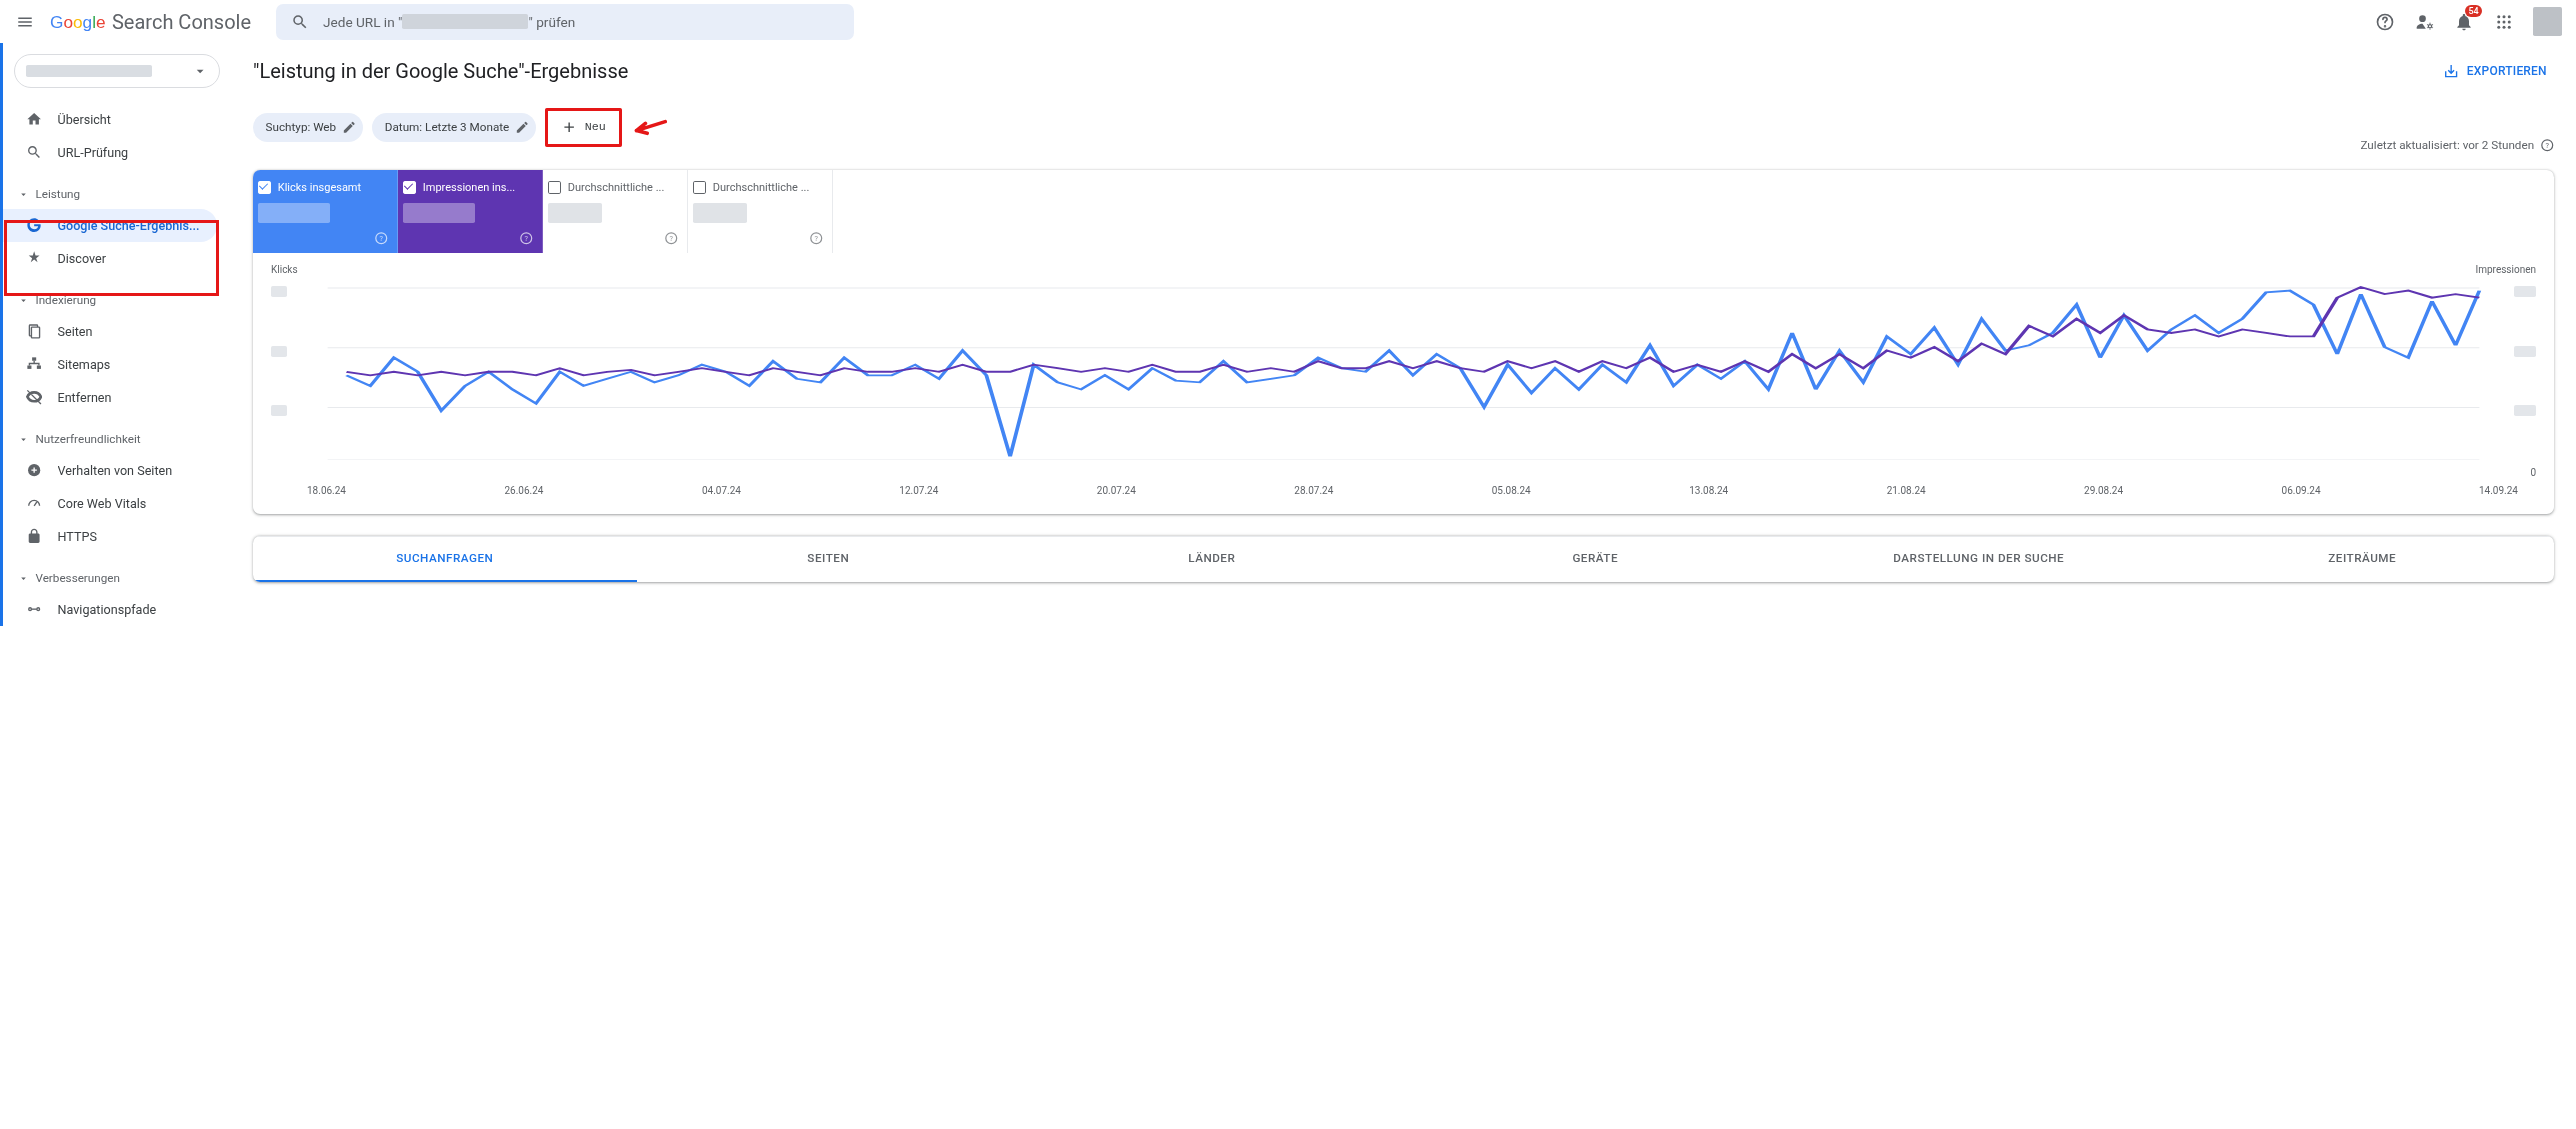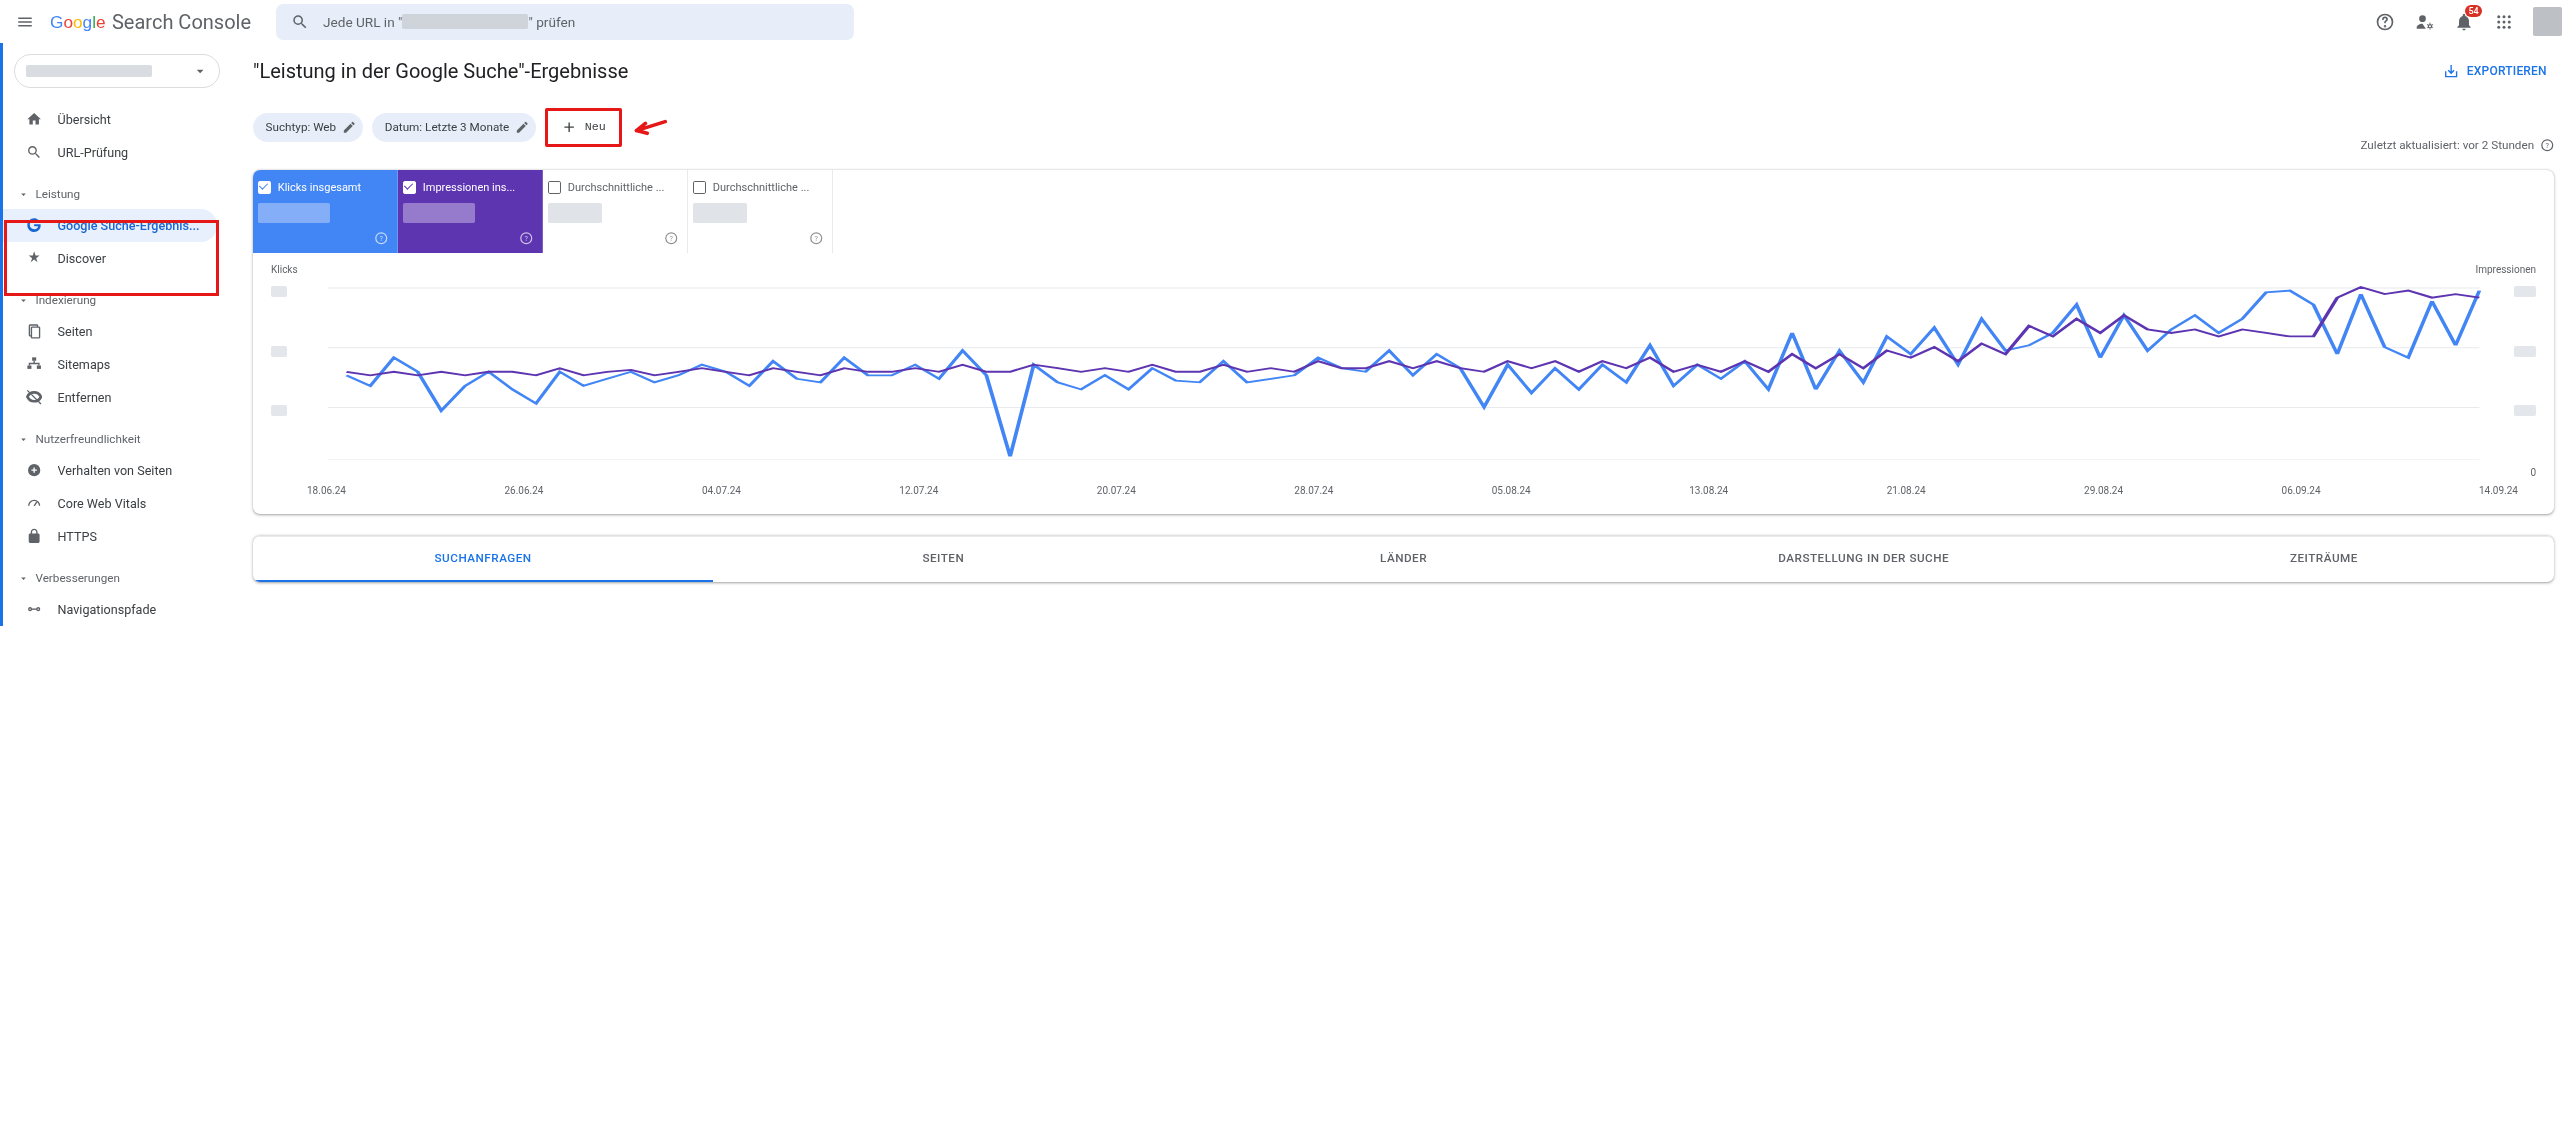--- a/index.html
+++ b/index.html
@@ -450,19 +450,20 @@
             <span>14.09.24</span>
           </div>
       </div>
     </div>
 
     <div class="card">
       <div class="tabs">
         <div class="tab active">SUCHANFRAGEN</div>
         <div class="tab">SEITEN</div>
         <div class="tab">LÄNDER</div>
+        <div class="tab">GERÄTE</div>
         <div class="tab">DARSTELLUNG IN DER SUCHE</div>
         <div class="tab">ZEITRÄUME</div>
       </div>
     </div>
   </div>
 </div>
 
 
 </body></html>

